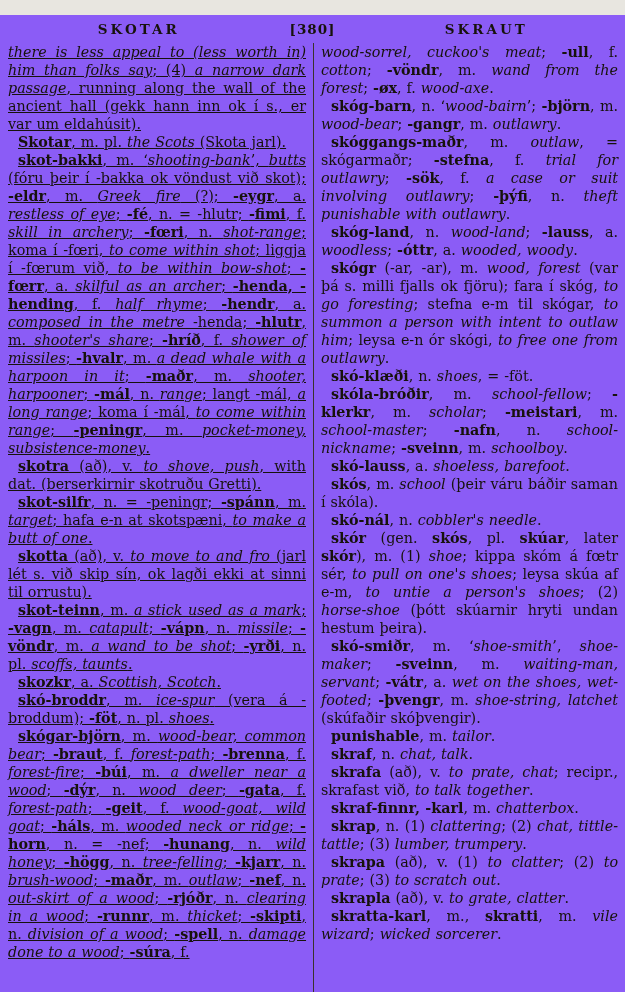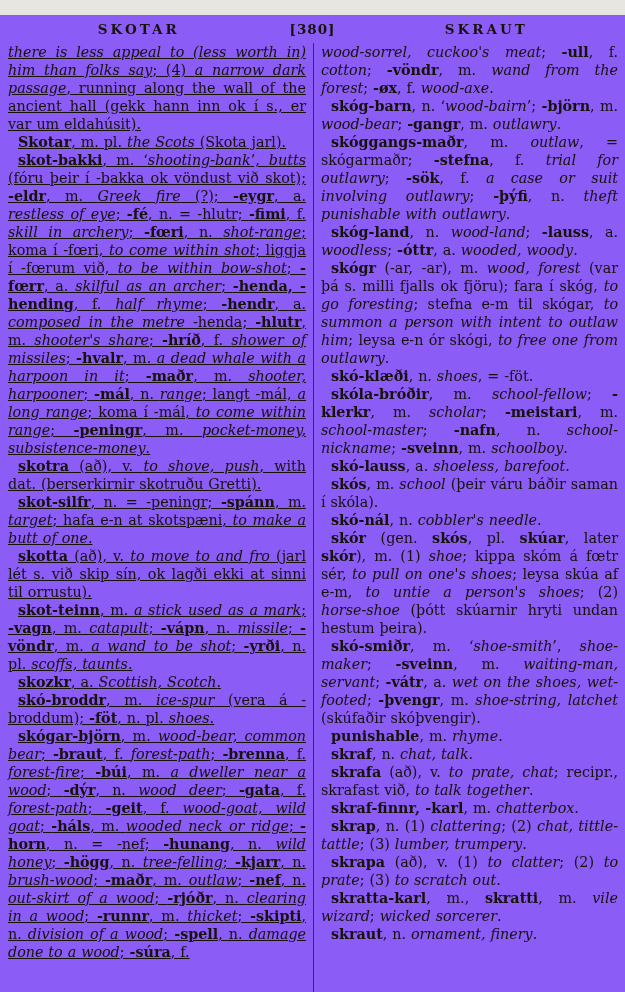--- a/index.html
+++ b/index.html
@@ -81,23 +81,23 @@
         <p><span class="b">skóggangs-maðr</span><span class="r">, m. </span><span class="i">outlaw</span><span class="r">, = skógarmaðr; </span><span class="b">-stefna</span><span class="r">, f. </span><span class="i">trial for outlawry</span><span class="r">; </span><span class="b">-sök</span><span class="r">, f. </span><span class="i">a case or suit involving outlawry</span><span class="r">; </span><span class="b">-þýfi</span><span class="r">, n. </span><span class="i">theft punishable with outlawry</span><span class="r">.</span></p>
         <p><span class="b">skóg-land</span><span class="r">, n. </span><span class="i">wood-land</span><span class="r">; </span><span class="b">-lauss</span><span class="r">, a. </span><span class="i">woodless</span><span class="r">; </span><span class="b">-óttr</span><span class="r">, a. </span><span class="i">wooded, woody</span><span class="r">.</span></p>
         <p><span class="b">skógr</span><span class="r"> (-ar, -ar), m. </span><span class="i">wood, forest</span><span class="r"> (var þá s. milli fjalls ok fjöru); fara í skóg, </span><span class="i">to go foresting</span><span class="r">; stefna e-m til skógar, </span><span class="i">to summon a person with intent to outlaw him</span><span class="r">; leysa e-n ór skógi, </span><span class="i">to free one from outlawry</span><span class="r">.</span></p>
         <p><span class="b">skó-klæði</span><span class="r">, n. </span><span class="i">shoes</span><span class="r">, = -föt.</span></p>
         <p><span class="b">skóla-bróðir</span><span class="r">, m. </span><span class="i">school-fellow</span><span class="r">; </span><span class="b">-klerkr</span><span class="r">, m. </span><span class="i">scholar</span><span class="r">; </span><span class="b">-meistari</span><span class="r">, m. </span><span class="i">school-master</span><span class="r">; </span><span class="b">-nafn</span><span class="r">, n. </span><span class="i">school-nickname</span><span class="r">; </span><span class="b">-sveinn</span><span class="r">, m. </span><span class="i">schoolboy</span><span class="r">.</span></p>
         <p><span class="b">skó-lauss</span><span class="r">, a. </span><span class="i">shoeless, barefoot</span><span class="r">.</span></p>
         <p><span class="b">skós</span><span class="r">, m. </span><span class="i">school</span><span class="r"> (þeir váru báðir saman í skóla).</span></p>
         <p><span class="b">skó-nál</span><span class="r">, n. </span><span class="i">cobbler's needle</span><span class="r">.</span></p>
         <p><span class="b">skór</span><span class="r"> (gen. </span><span class="b">skós</span><span class="r">, pl. </span><span class="b">skúar</span><span class="r">, later </span><span class="b">skór</span><span class="r">), m. (1) </span><span class="i">shoe</span><span class="r">; kippa skóm á fœtr sér, </span><span class="i">to pull on one's shoes</span><span class="r">; leysa skúa af e-m, </span><span class="i">to untie a person's shoes</span><span class="r">; (2) </span><span class="i">horse-shoe</span><span class="r"> (þótt skúarnir hryti undan hestum þeira).</span></p>
         <p><span class="b">skó-smiðr</span><span class="r">, m. ‘</span><span class="i">shoe-smith</span><span class="r">’, </span><span class="i">shoe-maker</span><span class="r">; </span><span class="b">-sveinn</span><span class="r">, m. </span><span class="i">waiting-man, servant</span><span class="r">; </span><span class="b">-vátr</span><span class="r">, a. </span><span class="i">wet on the shoes, wet-footed</span><span class="r">; </span><span class="b">-þvengr</span><span class="r">, m. </span><span class="i">shoe-string, latchet</span><span class="r"> (skúfaðir skóþvengir).</span></p>
-        <p><span class="b">punishable</span><span class="r">, m. </span><span class="i">rhyme</span><span class="r">.</span></p>
+        <p><span class="b">punishable</span><span class="r">, m. </span><span class="i">tailor</span><span class="r">.</span></p>
         <p><span class="b">skraf</span><span class="r">, n. </span><span class="i">chat, talk</span><span class="r">.</span></p>
         <p><span class="b">skrafa</span><span class="r"> (að), v. </span><span class="i">to prate, chat</span><span class="r">; recipr., skrafast við, </span><span class="i">to talk together</span><span class="r">.</span></p>
         <p><span class="b">skraf-finnr, -karl</span><span class="r">, m. </span><span class="i">chatterbox</span><span class="r">.</span></p>
         <p><span class="b">skrap</span><span class="r">, n. (1) </span><span class="i">clattering</span><span class="r">; (2) </span><span class="i">chat, tittle-tattle</span><span class="r">; (3) </span><span class="i">lumber, trumpery</span><span class="r">.</span></p>
         <p><span class="b">skrapa</span><span class="r"> (að), v. (1) </span><span class="i">to clatter</span><span class="r">; (2) </span><span class="i">to prate</span><span class="r">; (3) </span><span class="i">to scratch out</span><span class="r">.</span></p>
+        <p><span class="b">skrapla</span><span class="r"> (að), v. </span><span class="i">to grate, clatter</span><span class="r">.</span></p>
         <p><span class="b">skratta-karl</span><span class="r">, m., </span><span class="b">skratti</span><span class="r">, m. </span><span class="i">vile wizard</span><span class="r">; </span><span class="i">wicked sorcerer</span><span class="r">.</span></p>
-        <p><span class="b">skraut</span><span class="r">, n. </span><span class="i">ornament, finery</span><span class="r">.</span></p>
       </section>
   </main>
 </div>
 
 </body></html>

